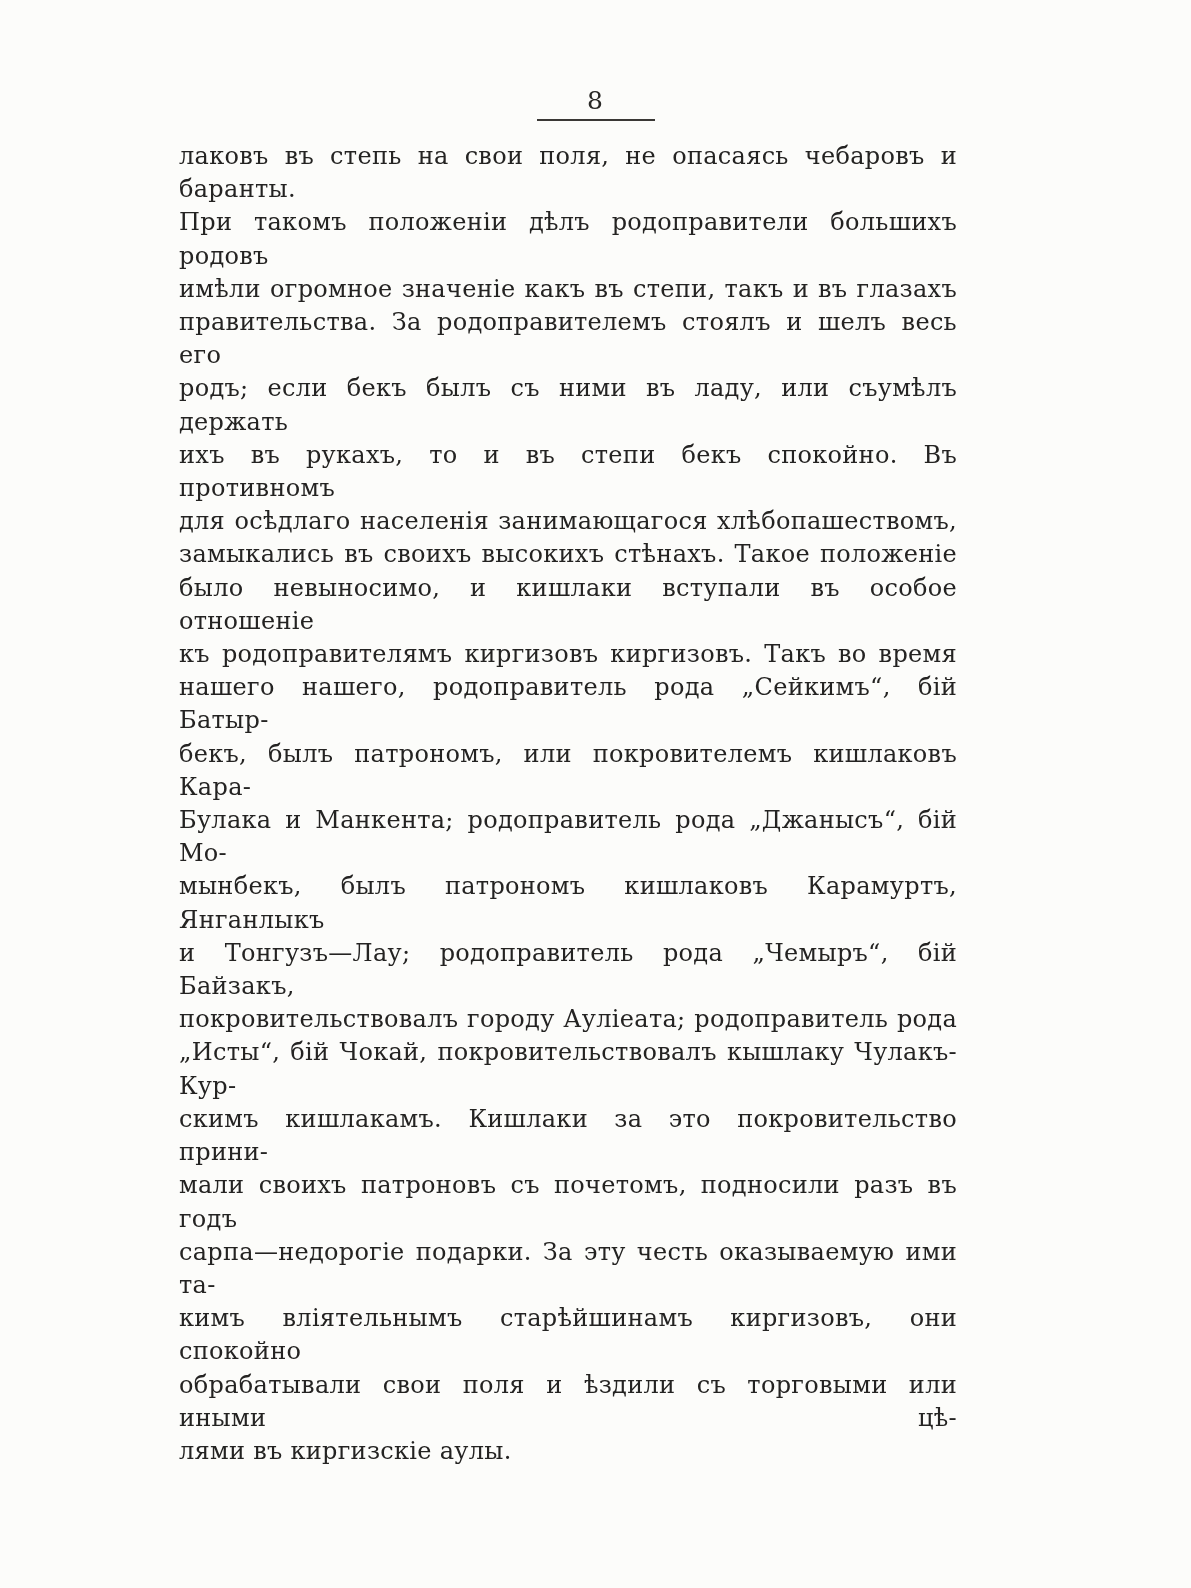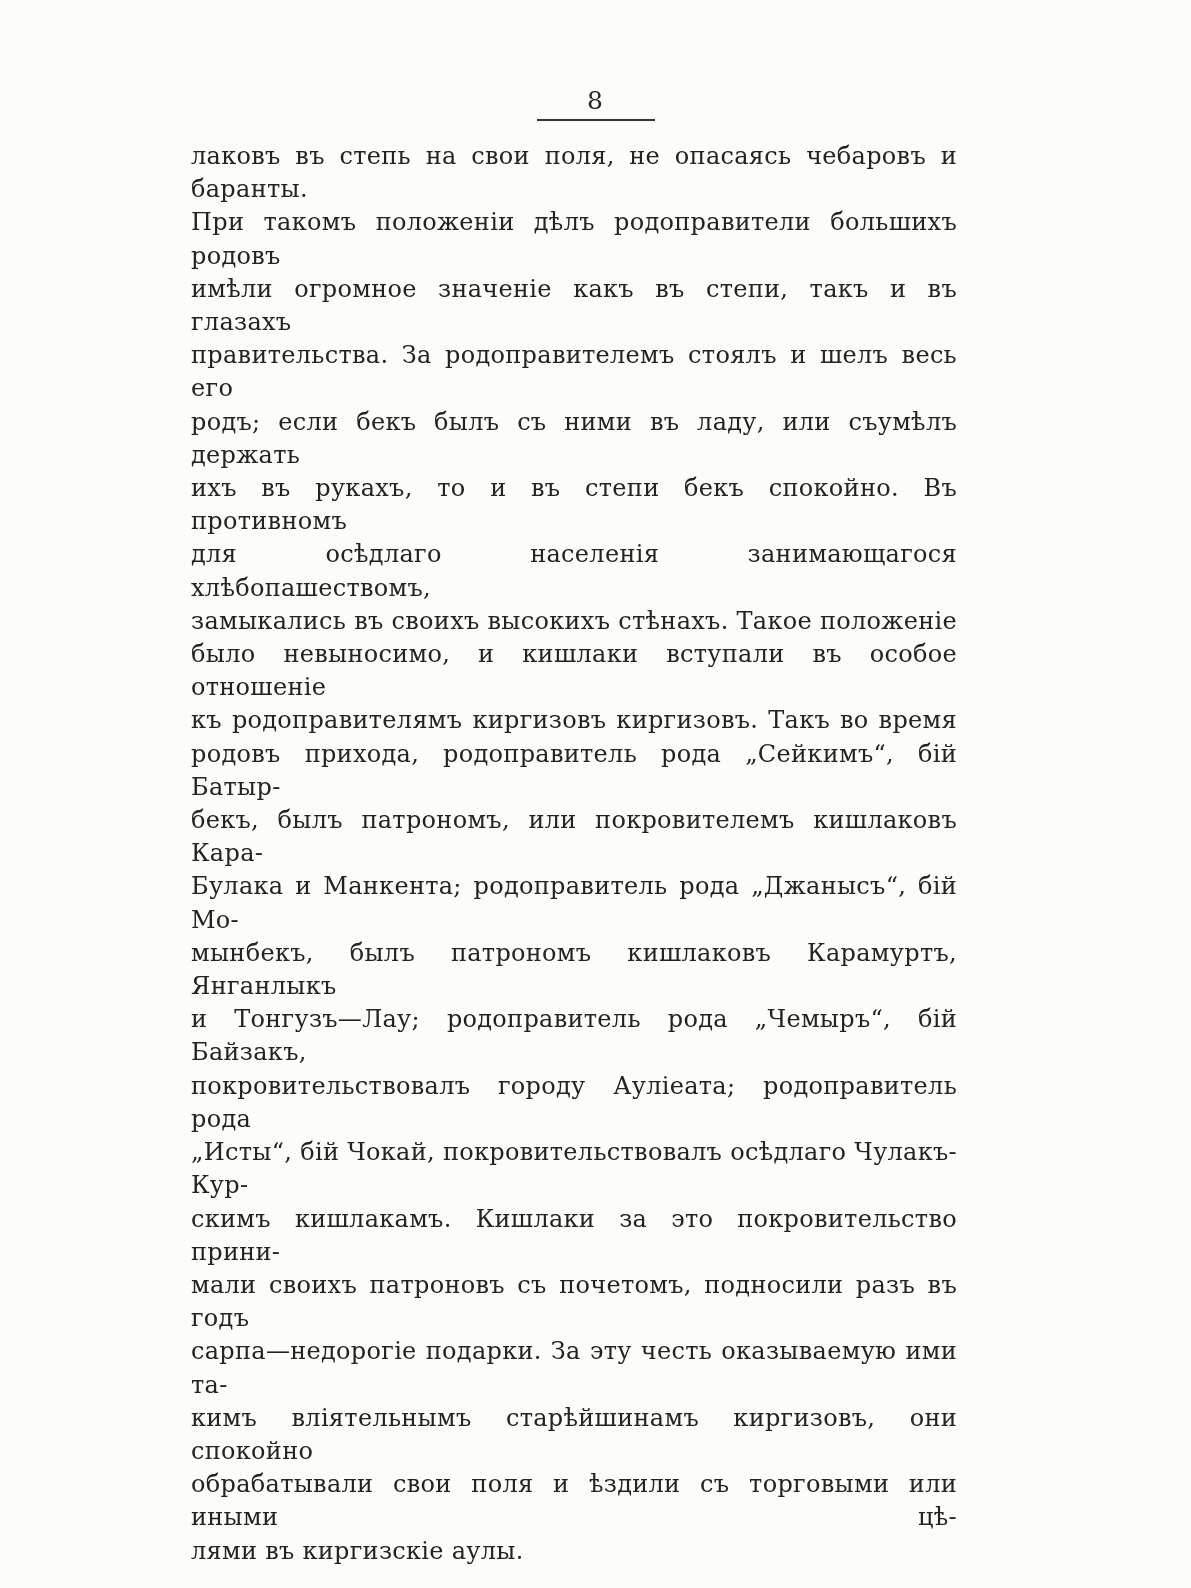--- a/index.html
+++ b/index.html
@@ -42,21 +42,20 @@
     width: 778px;
   }
   .line {
     font-size: 24px;
     line-height: 33.2px;
     letter-spacing: 0.3px;
     text-align: justify;
     text-align-last: justify;
     white-space: normal;
     color: #242322;
-    margin-left: 12px;
   }
   .line.last {
     text-align-last: left;
   }
 </style>
 </head>
 <body>
 
 <div class="page">
   <div class="page-number-wrap">
@@ -67,27 +66,27 @@
       <div class="line">лаковъ въ степь на свои поля, не опасаясь чебаровъ и баранты.</div>
       <div class="line">При такомъ положеніи дѣлъ родоправители большихъ родовъ</div>
       <div class="line">имѣли огромное значеніе какъ въ степи, такъ и въ глазахъ</div>
       <div class="line">правительства. За родоправителемъ стоялъ и шелъ весь его</div>
       <div class="line">родъ; если бекъ былъ съ ними въ ладу, или съумѣлъ держать</div>
       <div class="line">ихъ въ рукахъ, то и въ степи бекъ спокойно. Въ противномъ</div>
       <div class="line">для осѣдлаго населенія занимающагося хлѣбопашествомъ,</div>
       <div class="line">замыкались въ своихъ высокихъ стѣнахъ. Такое положеніе</div>
       <div class="line">было невыносимо, и кишлаки вступали въ особое отношеніе</div>
       <div class="line">къ родоправителямъ киргизовъ киргизовъ. Такъ во время</div>
-      <div class="line">родовъ прихода, родоправитель рода „Сейкимъ“, бій Батыр-</div>
+      <div class="line">нашего нашего, родоправитель рода „Сейкимъ“, бій Батыр-</div>
       <div class="line">бекъ, былъ патрономъ, или покровителемъ кишлаковъ Кара-</div>
       <div class="line">Булака и Манкента; родоправитель рода „Джанысъ“, бій Мо-</div>
       <div class="line">мынбекъ, былъ патрономъ кишлаковъ Карамуртъ, Янганлыкъ</div>
       <div class="line">и Тонгузъ—Лау; родоправитель рода „Чемыръ“, бій Байзакъ,</div>
       <div class="line">покровительствовалъ городу Ауліеата; родоправитель рода</div>
-      <div class="line">„Исты“, бій Чокай, покровительствовалъ осѣдлаго Чулакъ-Кур-</div>
+      <div class="line">„Исты“, бій Чокай, покровительствовалъ кышлаку Чулакъ-Кур-</div>
       <div class="line">скимъ кишлакамъ. Кишлаки за это покровительство прини-</div>
       <div class="line">мали своихъ патроновъ съ почетомъ, подносили разъ въ годъ</div>
       <div class="line">сарпа—недорогіе подарки. За эту честь оказываемую ими та-</div>
       <div class="line">кимъ вліятельнымъ старѣйшинамъ киргизовъ, они спокойно</div>
       <div class="line">обрабатывали свои поля и ѣздили съ торговыми или иными цѣ-</div>
       <div class="line last">лями въ киргизскіе аулы.</div>
     </div>
 </div>
 
 </body></html>

